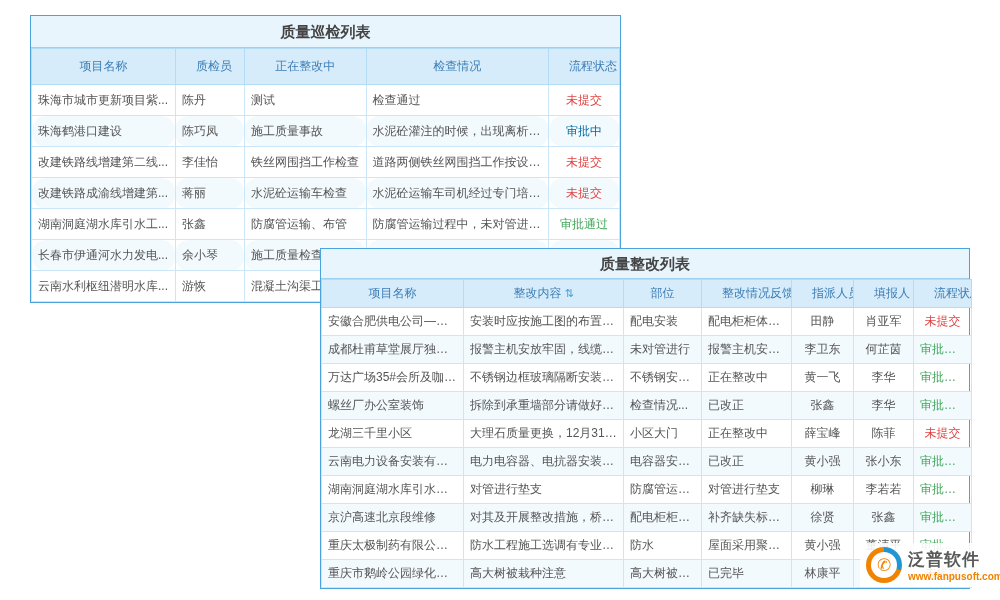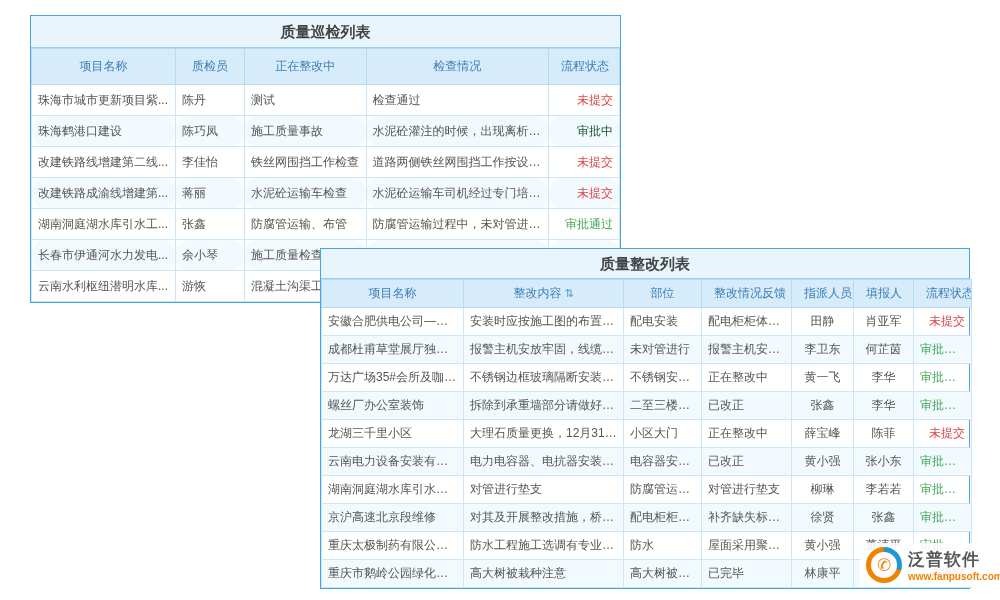--- a/index.html
+++ b/index.html
@@ -34,21 +34,21 @@
     border-collapse:collapse;
     table-layout:fixed;
   }
   .grid th {
     background:#d7ecfa;
     color:#3c7db5;
     font-weight:normal;
     font-size:12px;
     text-align:center;
     border:1px solid #b5dcf5;
-    padding:0 12px;
+    padding:0 20px;
     white-space:nowrap;
     overflow:hidden;
   }
   .card-inspection .grid th { height:36px; }
   .card-rectify   .grid th { height:28px; }
   .grid td {
     font-size:12px;
     border:1px solid #cbe6f8;
     padding:0 6px;
     white-space:nowrap;
@@ -57,21 +57,21 @@
     color:#555;
     background:transparent;
   }
   .card-inspection .grid td { height:31px;border-radius:14px; }
   .card-rectify   .grid td { height:28px; }
   .grid tbody tr:nth-child(even) td { background:#f3fafe; }
 
   .cell-project { color:#2579c9; cursor:pointer; }
   .cell-person  { color:#3da14d; text-align:center; }
   .card-inspection .cell-person { text-align:left;margin-left:43px; }
-  .cell-status  { text-align:right; }
+  .cell-status  { text-align:center; }
   .sort-icon { margin-left:3px; color:#4aa0d8; font-size:11px; cursor:pointer; }
 
   .watermark {
     position:absolute;
     left:860px; top:543px;
     z-index:20;
     display:flex;
     align-items:center;
     gap:6px;
     background:rgba(255,255,255,0.88);
@@ -128,21 +128,21 @@
           <td class="cell-person">陈丹</td>
           <td class="cell-text">测试</td>
           <td class="cell-text">检查通过</td>
           <td class="cell-status" style="color: rgb(224, 69, 69);">未提交</td>
         </tr>
         <tr>
           <td class="cell-project">珠海鹤港口建设</td>
           <td class="cell-person">陈巧凤</td>
           <td class="cell-text">施工质量事故</td>
           <td class="cell-text">水泥砼灌注的时候，出现离析现象</td>
-          <td class="cell-status" style="color: #14532d;">审批中</td>
+          <td class="cell-status" style="color: #0369a1;">审批中</td>
         </tr>
         <tr>
           <td class="cell-project">改建铁路线增建第二线...</td>
           <td class="cell-person">李佳怡</td>
           <td class="cell-text">铁丝网围挡工作检查</td>
           <td class="cell-text">道路两侧铁丝网围挡工作按设计...</td>
           <td class="cell-status" style="color: rgb(224, 69, 69);">未提交</td>
         </tr>
         <tr>
           <td class="cell-project">改建铁路成渝线增建第...</td>
@@ -223,21 +223,21 @@
           <td class="cell-text">不锈钢边框玻璃隔断安装不牢...</td>
           <td class="cell-text">不锈钢安装...</td>
           <td class="cell-text">正在整改中</td>
           <td class="cell-person">黄一飞</td>
           <td class="cell-person">李华</td>
           <td class="cell-status" style="color: rgb(63, 165, 87);">审批通过</td>
         </tr>
         <tr>
           <td class="cell-project">螺丝厂办公室装饰</td>
           <td class="cell-text">拆除到承重墙部分请做好加固...</td>
-          <td class="cell-text">二至三楼混...</td>
+          <td class="cell-text">检查情况...</td>
           <td class="cell-text">已改正</td>
           <td class="cell-person">张鑫</td>
           <td class="cell-person">李华</td>
           <td class="cell-status" style="color: rgb(63, 165, 87);">审批通过</td>
         </tr>
         <tr>
           <td class="cell-project">龙湖三千里小区</td>
           <td class="cell-text">大理石质量更换，12月31日之...</td>
           <td class="cell-text">小区大门</td>
           <td class="cell-text">正在整改中</td>

